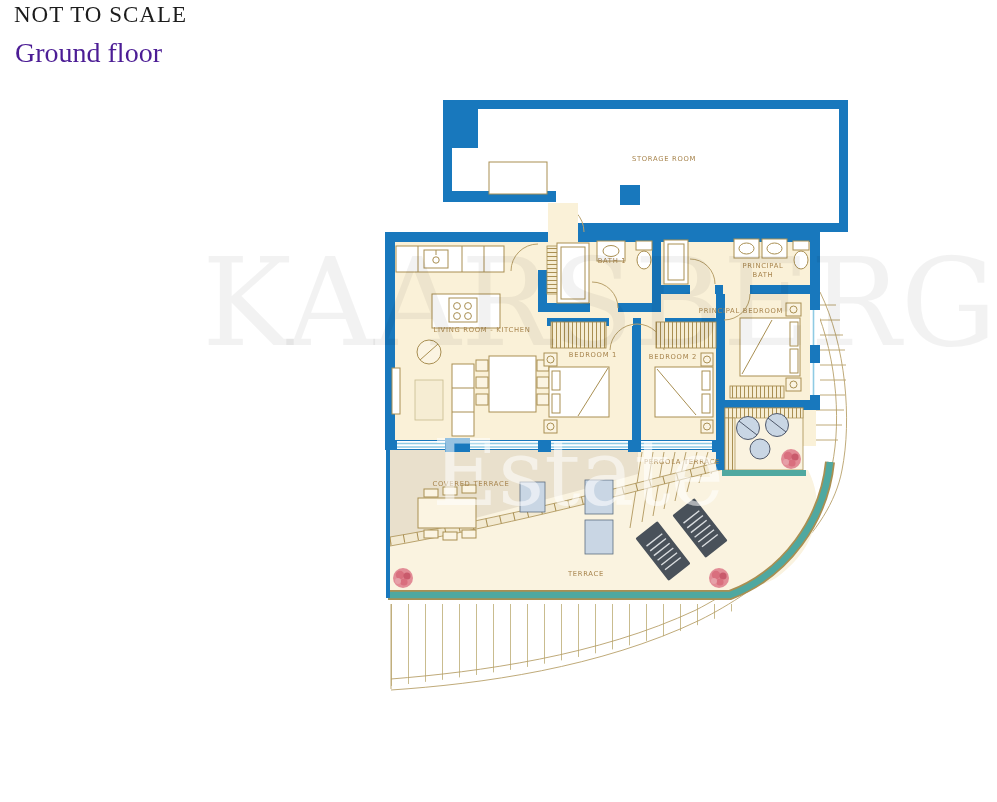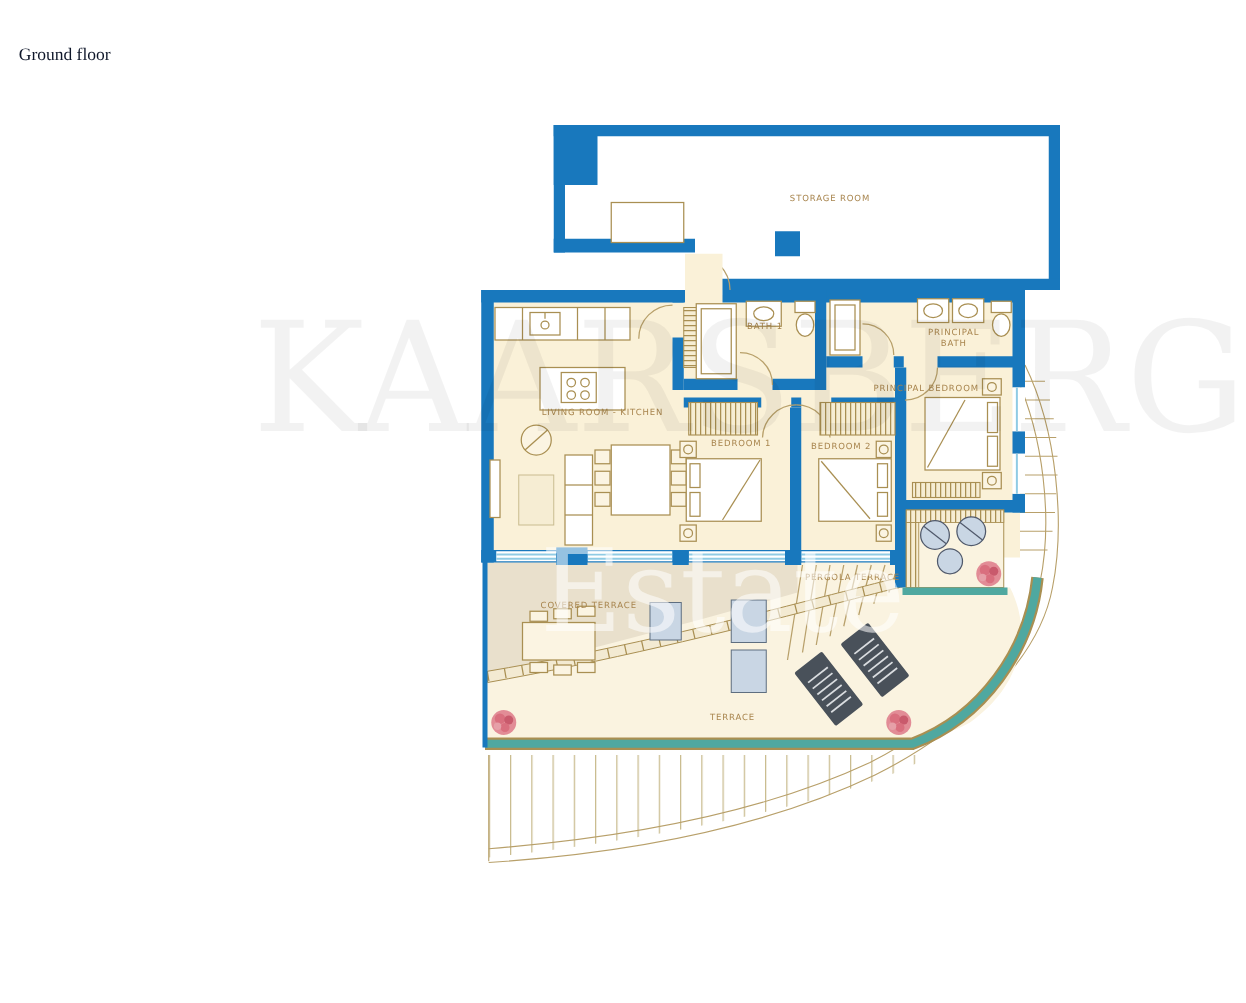--- a/index.html
+++ b/index.html
@@ -1,38 +1,39 @@
 <!DOCTYPE html>
 <html><head>
 <meta charset="utf-8">
 <style>
   html,body{margin:0;padding:0;background:#ffffff;}
   .page{position:relative;width:997px;height:802px;background:#fff;overflow:hidden;
         font-family:"Liberation Serif",serif;}
   .hdr-title{position:absolute;left:14px;top:2px;font-size:23px;color:#1c1c1c;letter-spacing:1px;}
-  .hdr-sub{position:absolute;left:15px;top:37px;font-size:14px;color:#0f172a;}
+  .hdr-sub{position:absolute;left:15px;top:37px;font-size:28px;color:#4c1d95;}
   svg{position:absolute;left:0;top:0;}
   .w{fill:#1878BD;}
   .fl{fill:#FAF1D8;}
   .tfl{fill:#FAF3E0;}
   .fur{fill:#FBF4E2;stroke:#A98F52;stroke-width:1;}
   .furw{fill:#ffffff;stroke:#A98F52;stroke-width:1;}
   .ln{fill:none;stroke:#A98F52;stroke-width:1;}
   .thin{fill:none;stroke:#B8A06A;stroke-width:0.9;}
   .arc{fill:none;stroke:#B8A06A;stroke-width:1;}
   .gl{fill:none;stroke:#8FCBE4;stroke-width:1.6;}
   .lbl{font-family:"DejaVu Sans",sans-serif;font-size:6.8px;fill:#A8854E;
        letter-spacing:.7px;text-anchor:middle;}
   .wm1{font-family:"DejaVu Serif",serif;fill:#000;fill-opacity:.05;}
   .wm2{font-family:"DejaVu Serif",serif;fill:#fff;fill-opacity:.55;}
 </style>
 </head>
 <body>
 
 <div class="page">
+  <div class="hdr-title">NOT TO SCALE</div>
   <div class="hdr-sub">Ground floor</div>
 
   <svg width="997" height="802" viewBox="0 0 997 802">
     <defs>
       <pattern id="fanStripes" width="17" height="12" patternUnits="userSpaceOnUse">
         <rect width="17" height="12" fill="#ffffff"></rect>
         <line x1="0.5" y1="0" x2="0.5" y2="12" stroke="#C9BC8F" stroke-width="1"></line>
       </pattern>
       <pattern id="hatchV" width="4" height="6" patternUnits="userSpaceOnUse">
         <rect width="4" height="6" fill="#F6EDD3"></rect>

